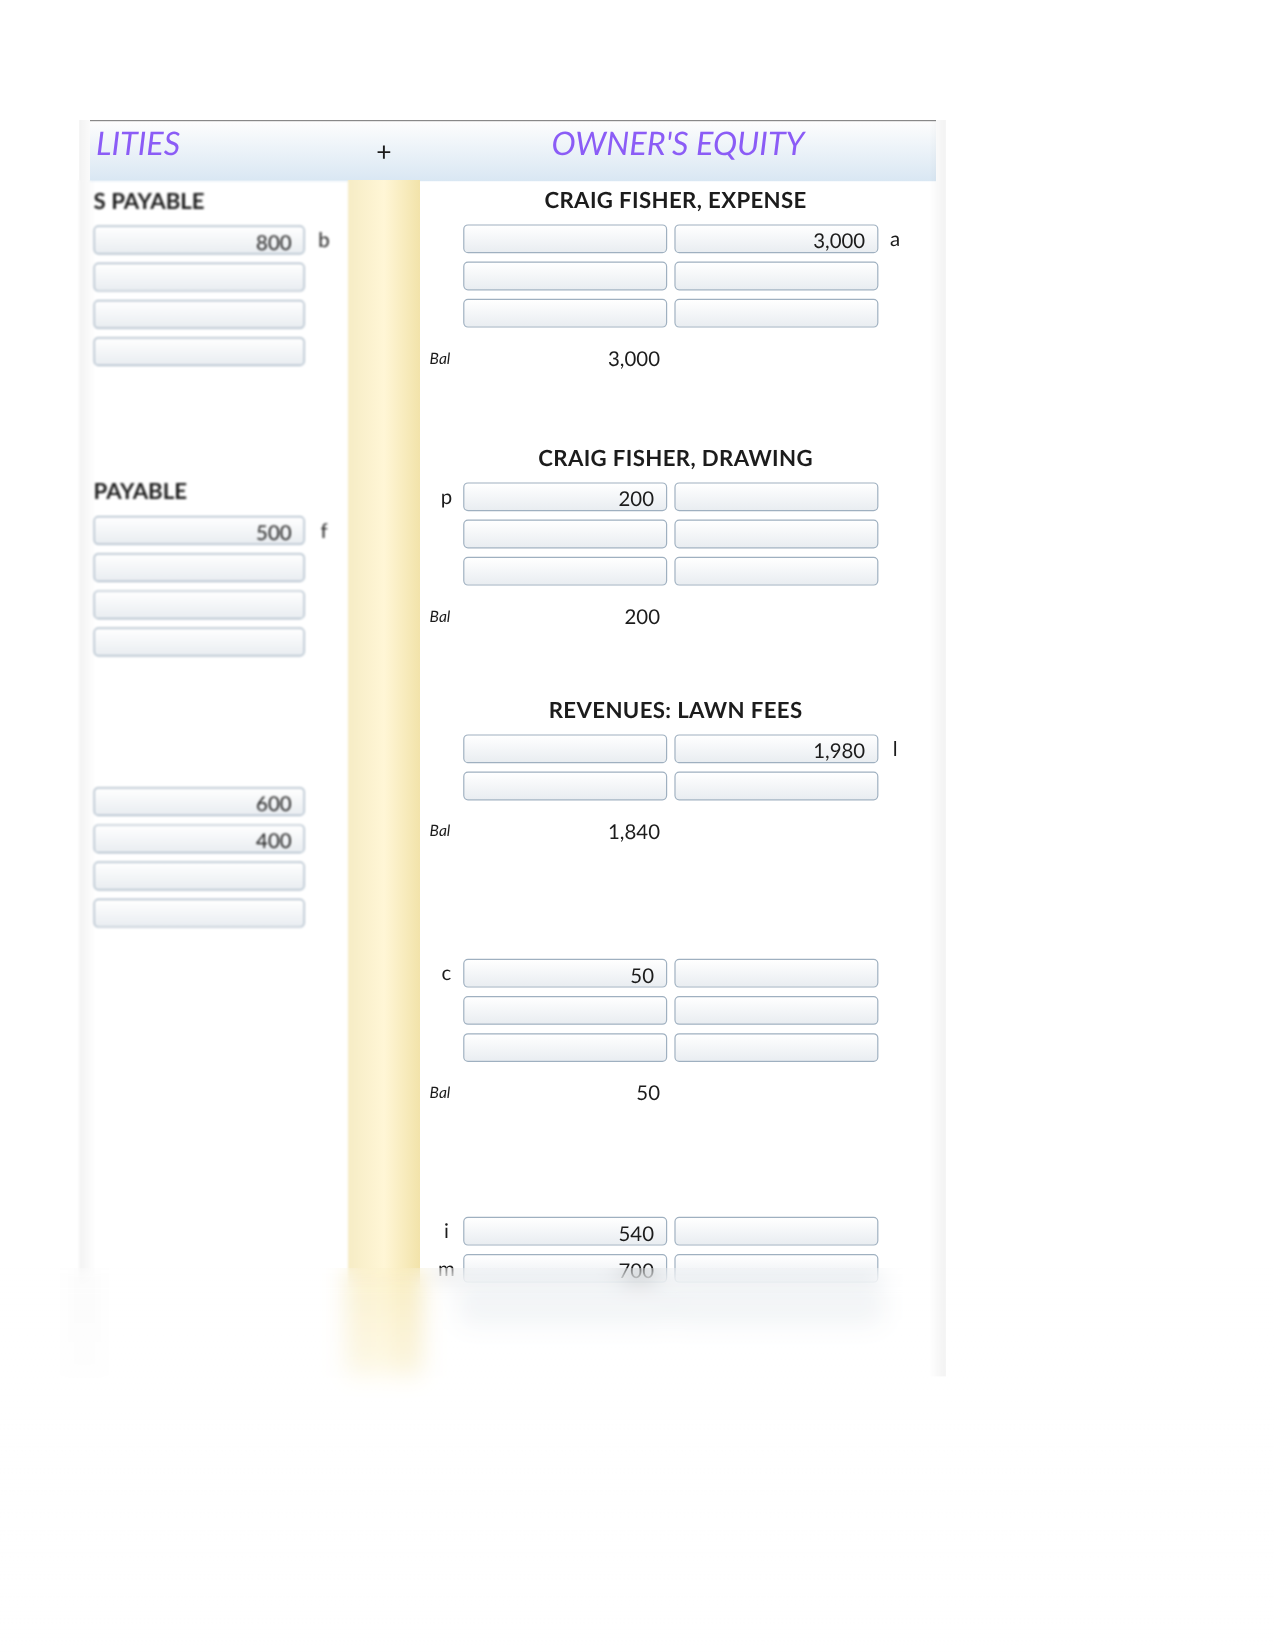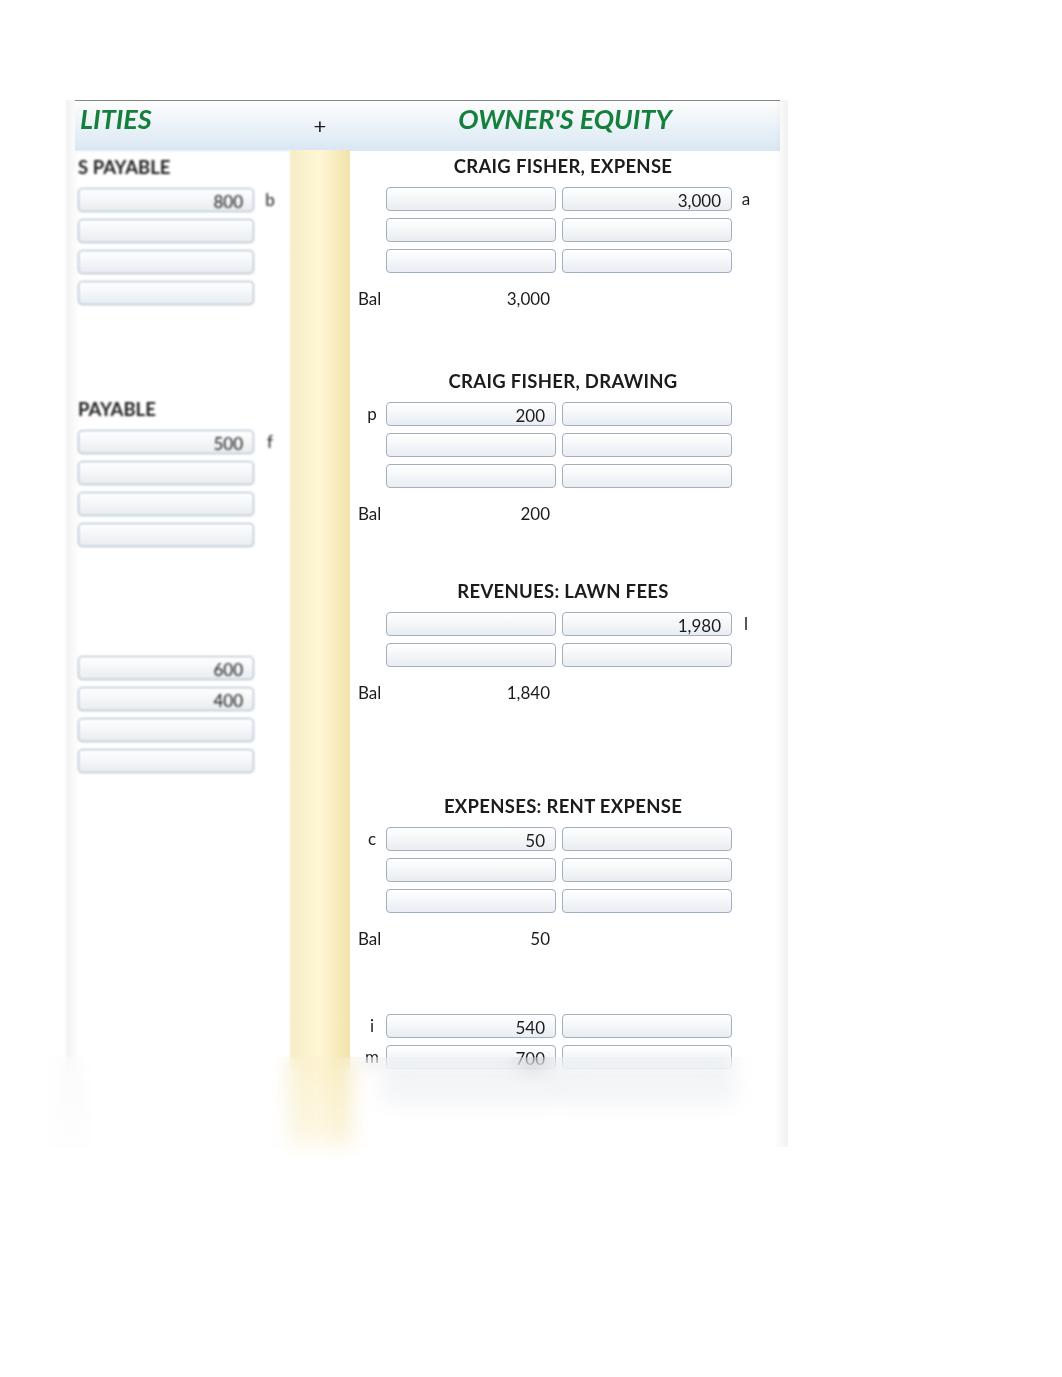--- a/index.html
+++ b/index.html
@@ -29,24 +29,24 @@
   .hdr-left  { left: 75px;  width: 215px; }
   .hdr-mid   { left: 290px; width: 60px;  }
   .hdr-right { left: 350px; width: 430px; }
 
   .hdr-text {
     position: absolute;
     top: 100px;
     height: 37px;
     display: flex;
     align-items: center;
-    font-weight: 700;
+    font-weight: 400;
     font-style: italic;
     font-size: 27px;
-    color: #15803d;
+    color: #8b5cf6;
   }
   .hdr-text.left  { left: 80px;  justify-content: flex-start; }
   .hdr-text.right { left: 350px; width: 430px; justify-content: center; }
 
   .plus {
     position: absolute;
     left: 290px; width: 60px;
     top: 100px;  height: 50px;
     display:flex; align-items:center; justify-content:center;
     font-size: 22px; font-weight: 400;
@@ -84,21 +84,21 @@
     text-align: center;
     letter-spacing: 0.3px;
   }
   .acct .rows     { display:block; }
   .acct .row      { height: 31px; display:flex; align-items:center; }
   .acct .ref-l    { width: 28px; text-align:center; font-size:17px; }      
   .acct .debit    { width: 170px; height:24px; background: linear-gradient(#fff,#e9edf1); border:1px solid #9fb0c0; border-radius:4px; margin-right:3px; text-align:right; padding:2px 10px 0 0; box-sizing:border-box; font-size:17px; }
   .acct .credit   { width: 170px; height:24px; background: linear-gradient(#fff,#e9edf1); border:1px solid #9fb0c0; border-radius:4px; margin-left:3px;  text-align:right; padding:2px 10px 0 0; box-sizing:border-box; font-size:17px; }
   .acct .ref-r    { width: 28px; text-align:center; font-size:17px; }
   .acct .balrow   { display:flex; align-items:center; height:32px; margin-top:6px; }
-  .acct .bal-lbl  { width: 32px; font-size:17px; }
+  .acct .bal-lbl  { width: 32px; font-style: italic; font-size:13px; }
   .acct .bal-val  { width: 170px; text-align:right; font-size:17px; padding-right:10px; box-sizing:border-box; }
   .acct .bal-spacer { flex:1; }
 
   
   .acctL {
     position:absolute;
   }
   .acctL h3 {
     margin:0 0 6px 0;
     font-size: 18.5px;
@@ -283,21 +283,20 @@
       </div>
     </div>
     <div class="balrow">
       <div class="bal-lbl">Bal</div>
       <div class="bal-val">1,840</div>
       <div class="bal-spacer"></div>
     </div>
   </div>
 
   <div class="acct" style="left:358px; top:795px; width:410px;">
-    <h3>EXPENSES: RENT EXPENSE</h3>
     <div class="rows">
       <div class="row">
         <div class="ref-l">c</div>
         <div class="debit">50</div>
         <div class="credit"></div>
         <div class="ref-r"></div>
       </div>
       <div class="row">
         <div class="ref-l"></div>
         <div class="debit"></div>

